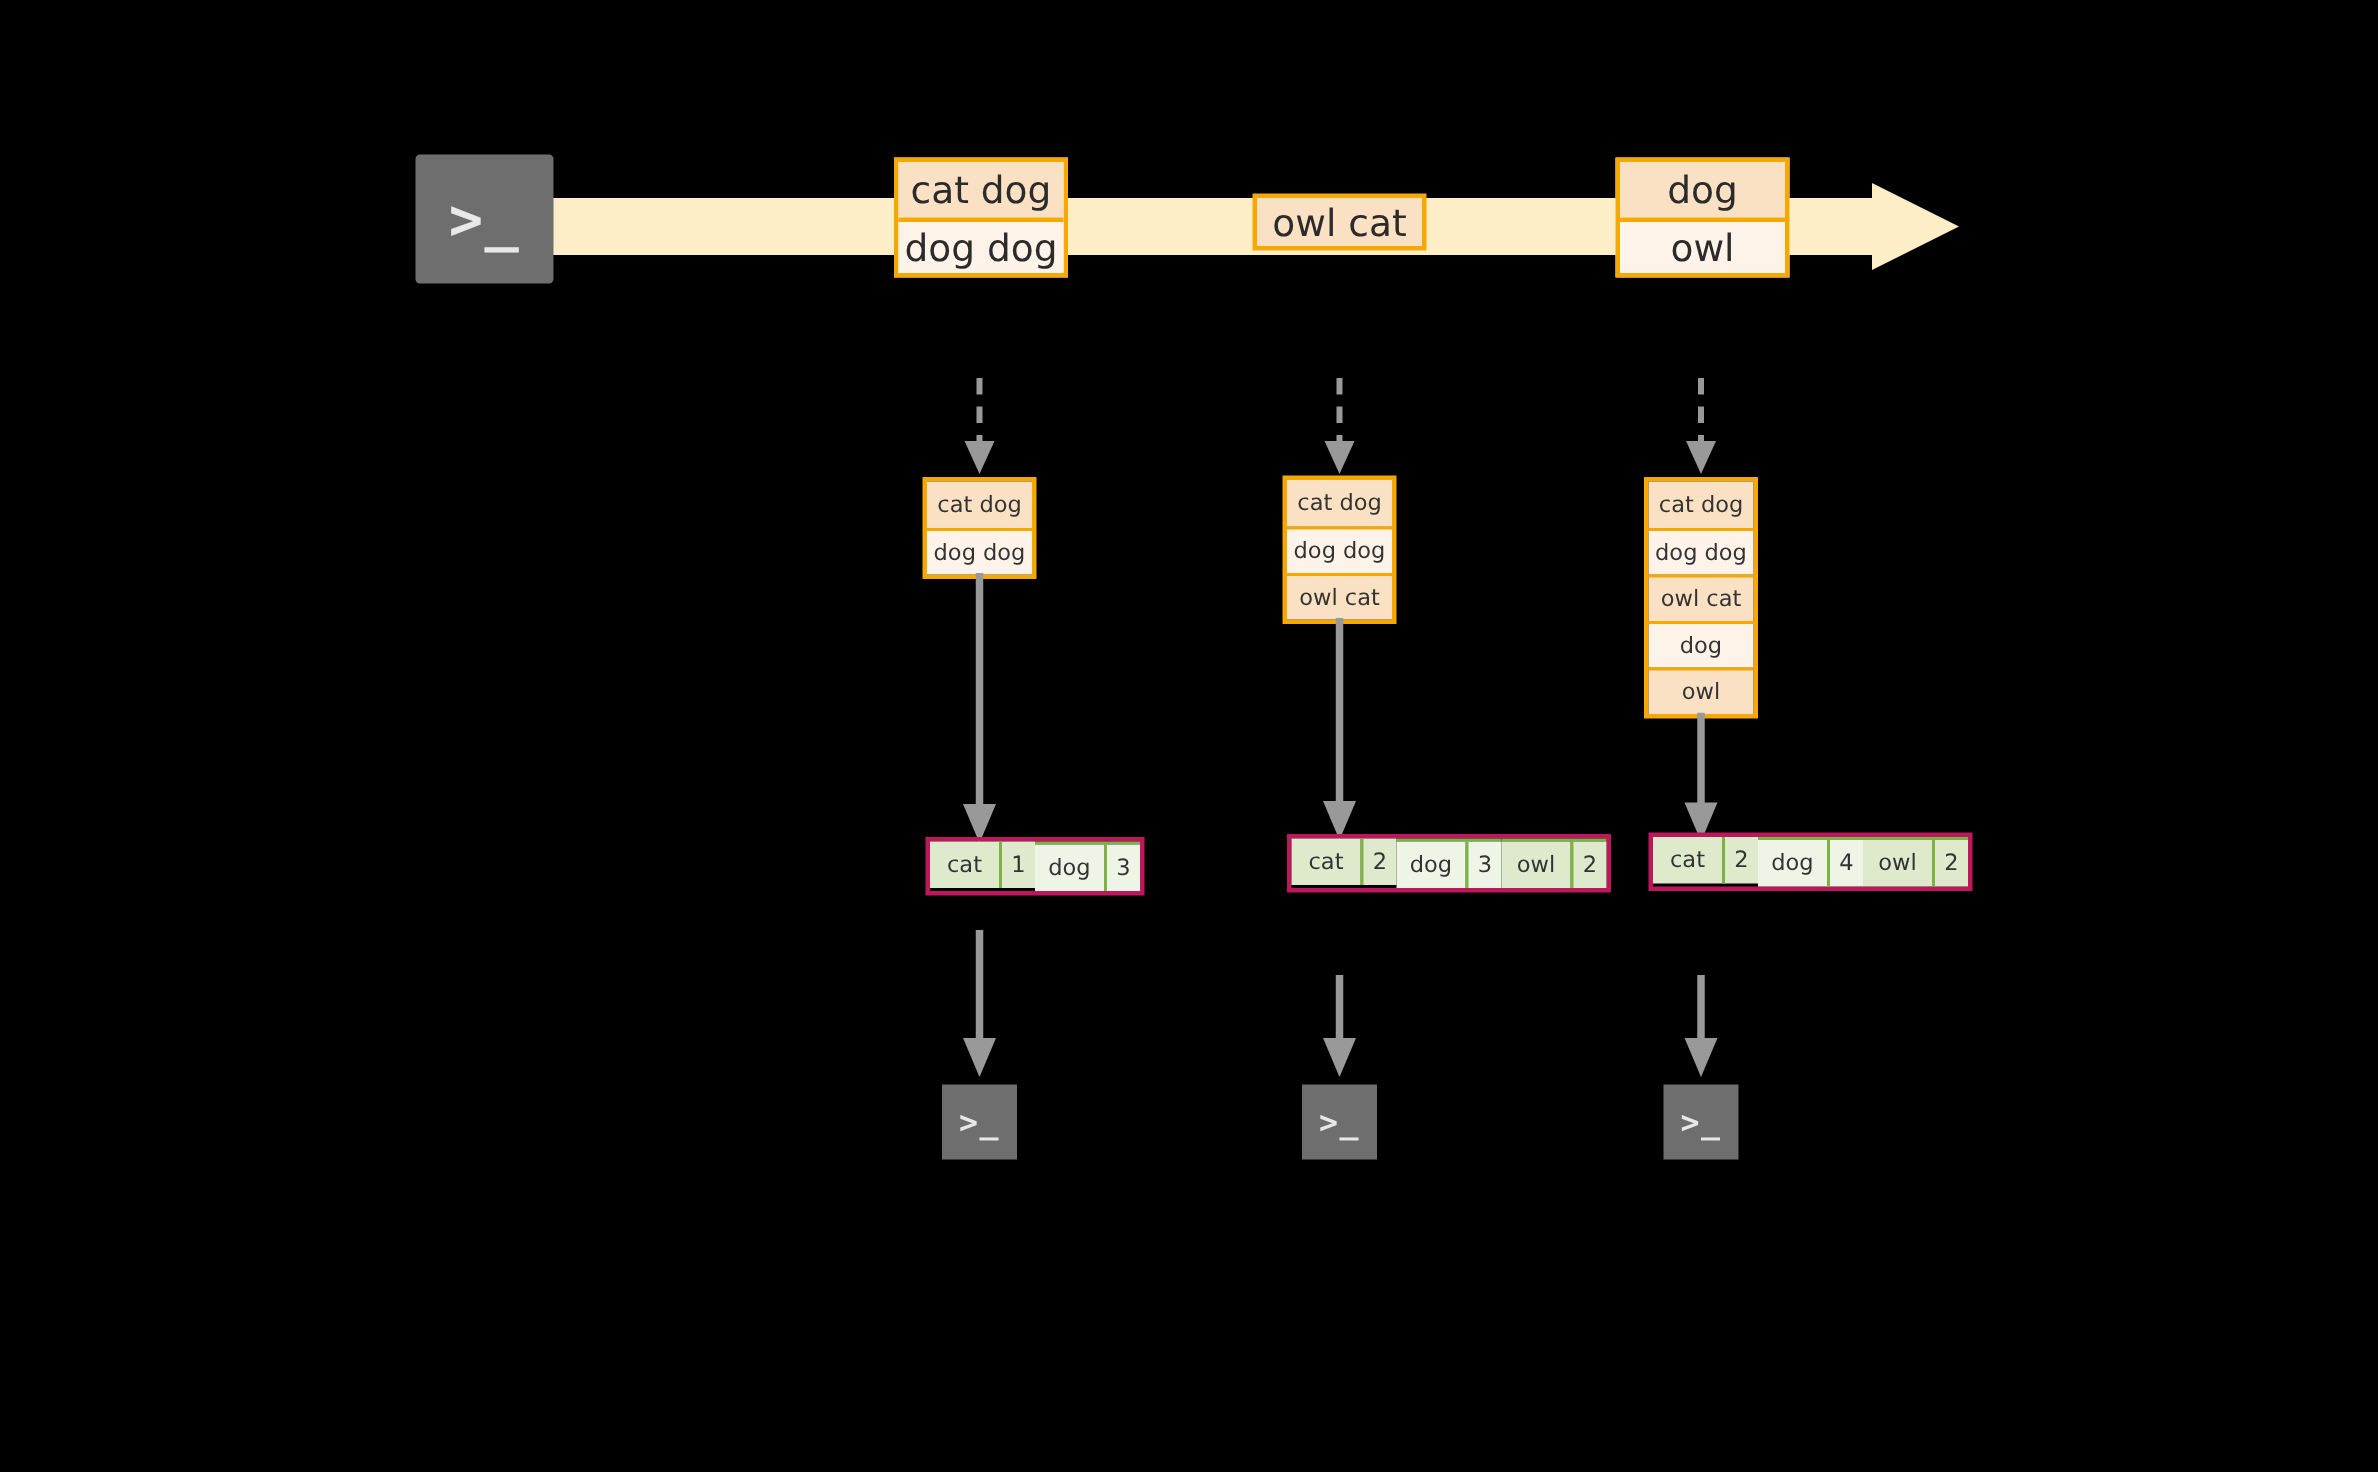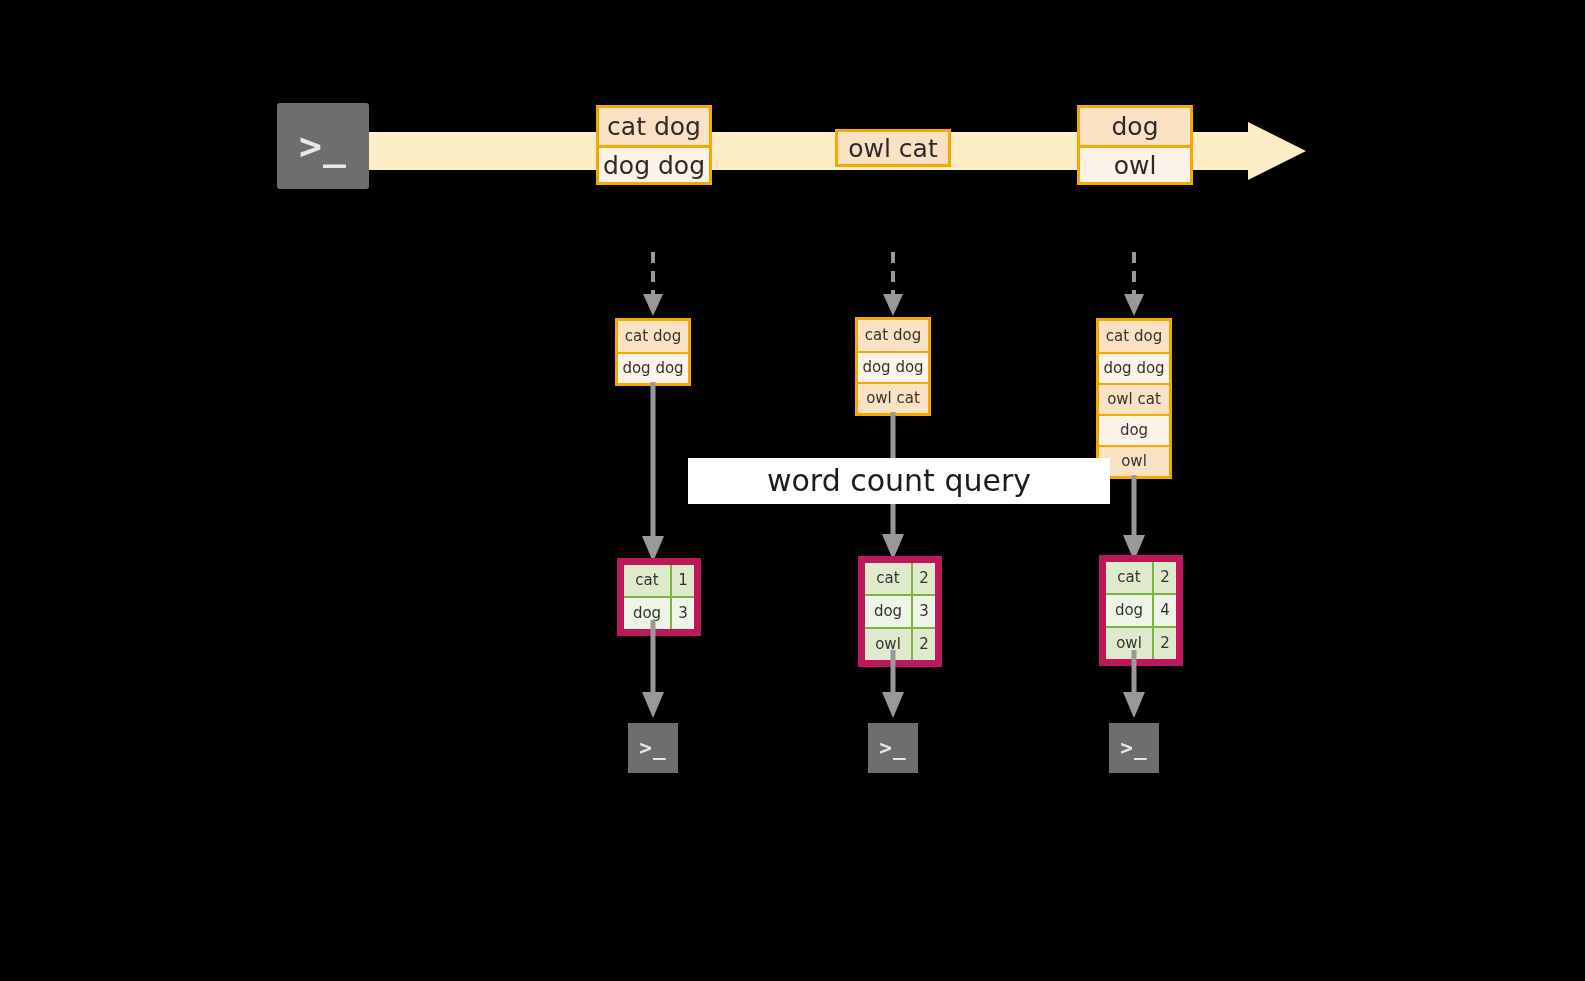--- a/index.html
+++ b/index.html
@@ -95,23 +95,23 @@
     line-height: 1;
   }
   .record-cell.shade-a { background: #fbe1c4; }
   .record-cell.shade-b { background: #fdf3e8; }
   .record-cell + .record-cell { border-top: 2px solid #f5a800; }
 
   
   .result-table {
     position: absolute;
     box-sizing: border-box;
-    border: 7px solid #be185d;
-    display: flex;
-    flex-direction: column;
+    border: 3px solid #be185d;
+    display: flex;
+    flex-direction: row;
   }
   .result-row {
     display: flex;
     height: 31px;
   }
   .result-row + .result-row { border-top: 2px solid #7cb342; }
   .result-row .word, .result-row .count {
     box-sizing: border-box;
     display: flex;
     align-items: center;
@@ -211,23 +211,20 @@
   </svg>
   <svg class="conn" style="left:878px; top:412px;" width="30" height="150" viewBox="0 0 30 150">
     <line x1="15" y1="0" x2="15" y2="126" stroke="#999999" stroke-width="5"></line>
     <path d="M15 148 L4 122 L26 122 Z" fill="#999999"></path>
   </svg>
   <svg class="conn" style="left:1119px; top:475px;" width="30" height="88" viewBox="0 0 30 88">
     <line x1="15" y1="0" x2="15" y2="64" stroke="#999999" stroke-width="5"></line>
     <path d="M15 86 L4 60 L26 60 Z" fill="#999999"></path>
   </svg>
 
-  <div id="query-band">
-    <span class="label">word count query</span>
-  </div>
 
   <div class="result-table" style="left:617px; top:558px;">
     <div class="result-row shade-a">
       <div class="word">cat</div>
       <div class="count">1</div>
     </div>
     <div class="result-row shade-b">
       <div class="word">dog</div>
       <div class="count">3</div>
     </div>

